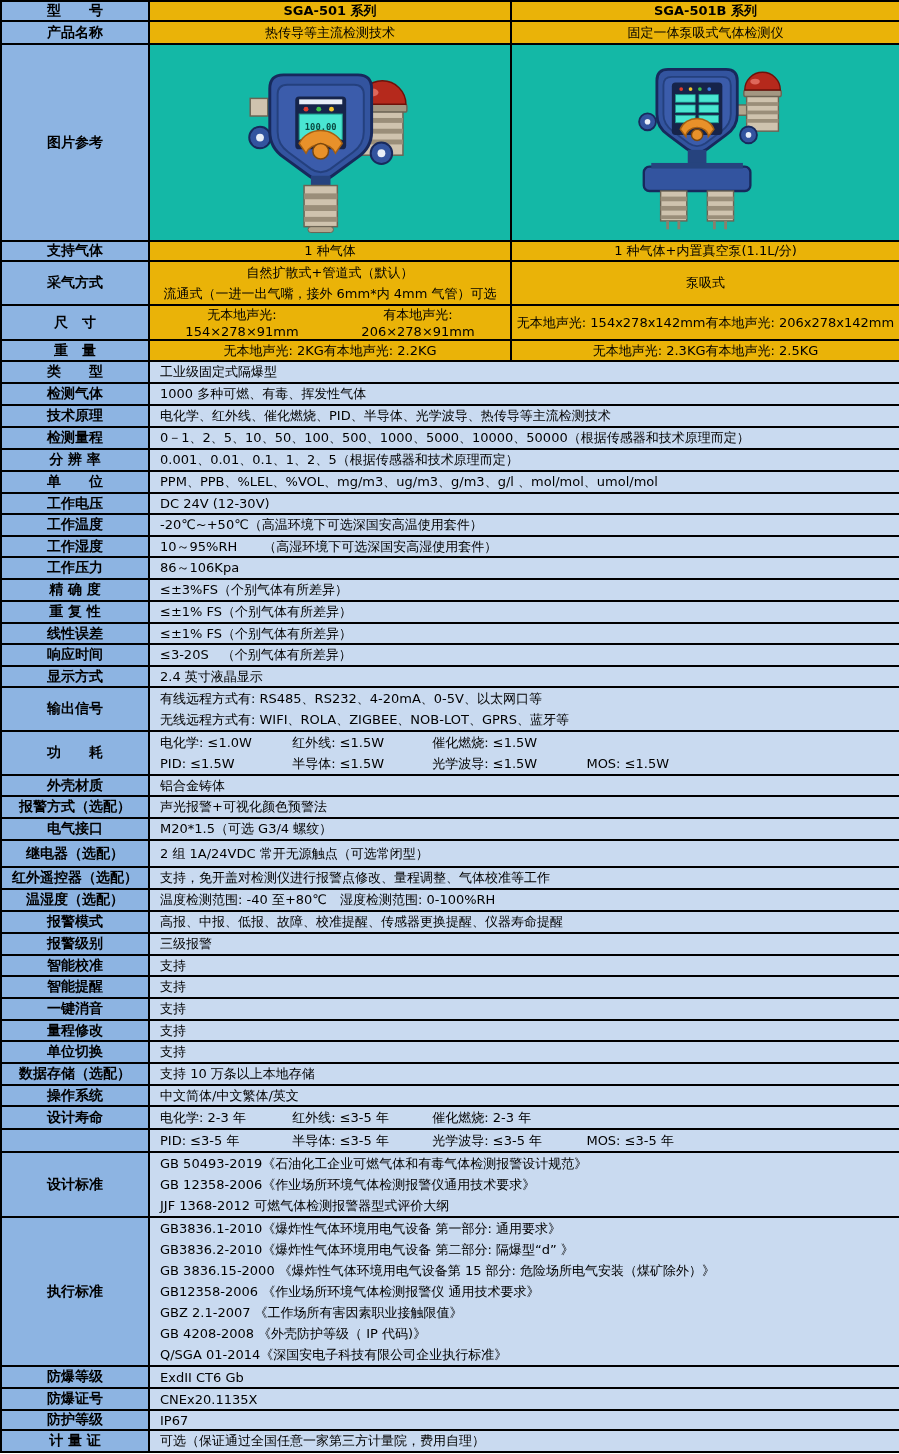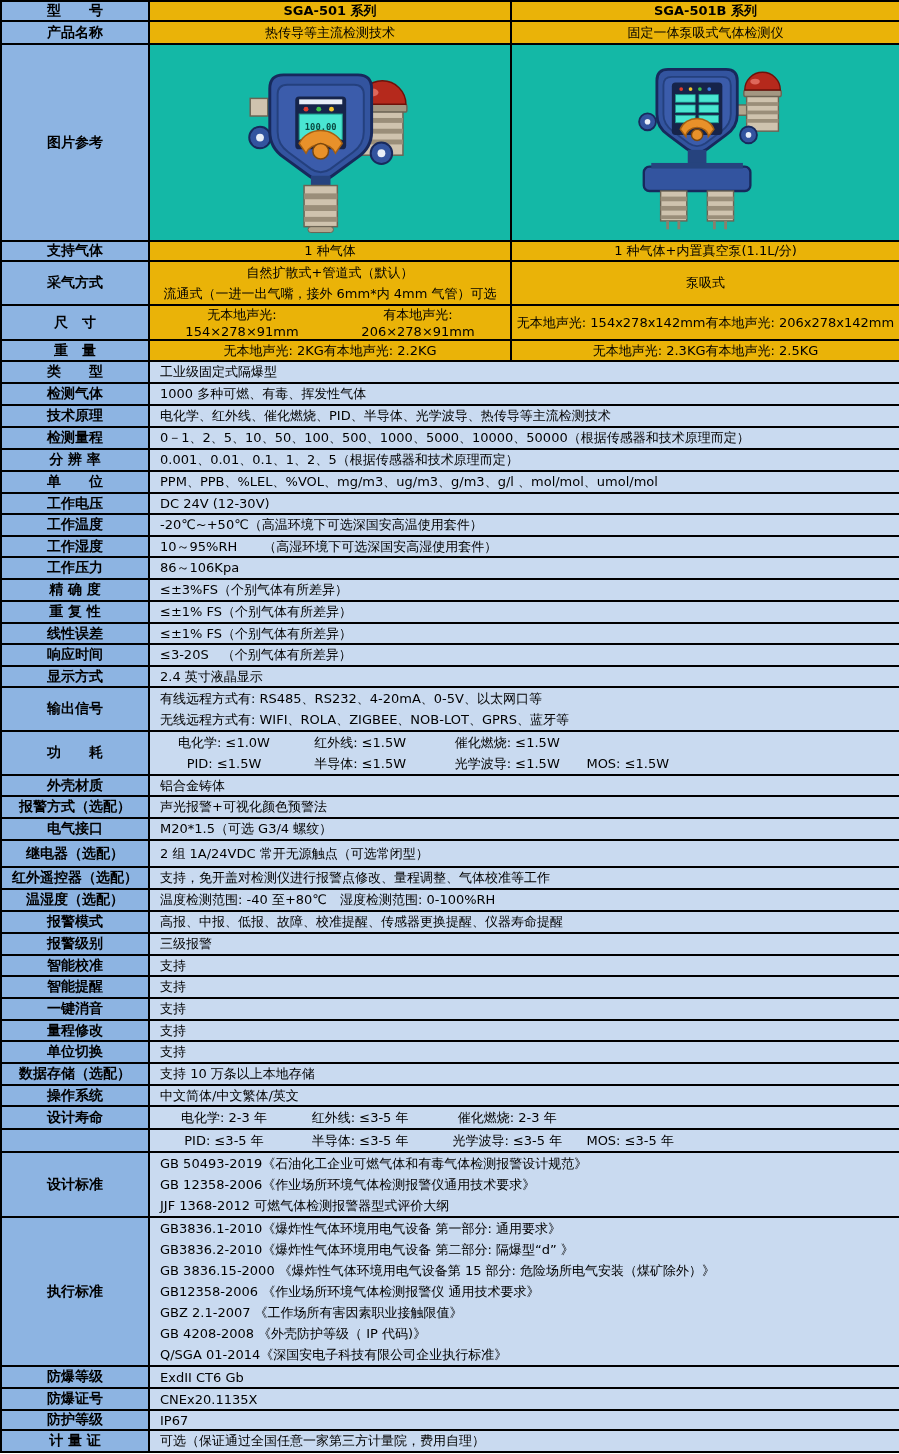--- a/index.html
+++ b/index.html
@@ -7,21 +7,21 @@
   #sheet{width:899px;}
   table{border-collapse:collapse;table-layout:fixed;width:899px;}
   td{border:2px solid #000;overflow:hidden;vertical-align:middle;}
   td.lbl{background:#8db4e2;font-weight:bold;text-align:center;font-size:14px;padding:0 2px;}
   td.val{background:#c9daf0;font-size:13px;padding:0 10px;text-align:left;}
   td.valc{background:#eab308;font-size:13px;text-align:center;padding:0 4px;}
   td.img{background:#14b8a6;text-align:center;vertical-align:middle;padding:2px 0;}
   .bold{font-weight:bold;}
   .two{display:flex;justify-content:center;align-items:center;}
   .line{line-height:21px;white-space:nowrap;}
-  .cw{display:inline-block;white-space:nowrap;text-align:center;}
+  .cw{display:inline-block;white-space:nowrap;}
   .c1{width:128px;}
   .c2{width:136px;}
   .c3{width:150px;}
   tr.h19{height:19px;} tr.h20{height:20px;} tr.h21{height:21px;} tr.h22{height:22px;}
   tr.h23{height:23px;} tr.h27{height:27px;} tr.h41{height:41px;} tr.h43{height:43px;}
   tr.h44{height:44px;} tr.h64{height:64px;} tr.h138{height:138px;}
   tr.h193{height:193px;}
   svg text{font-family:"DejaVu Sans Mono","Liberation Mono",monospace;}
 </style>
 </head>

